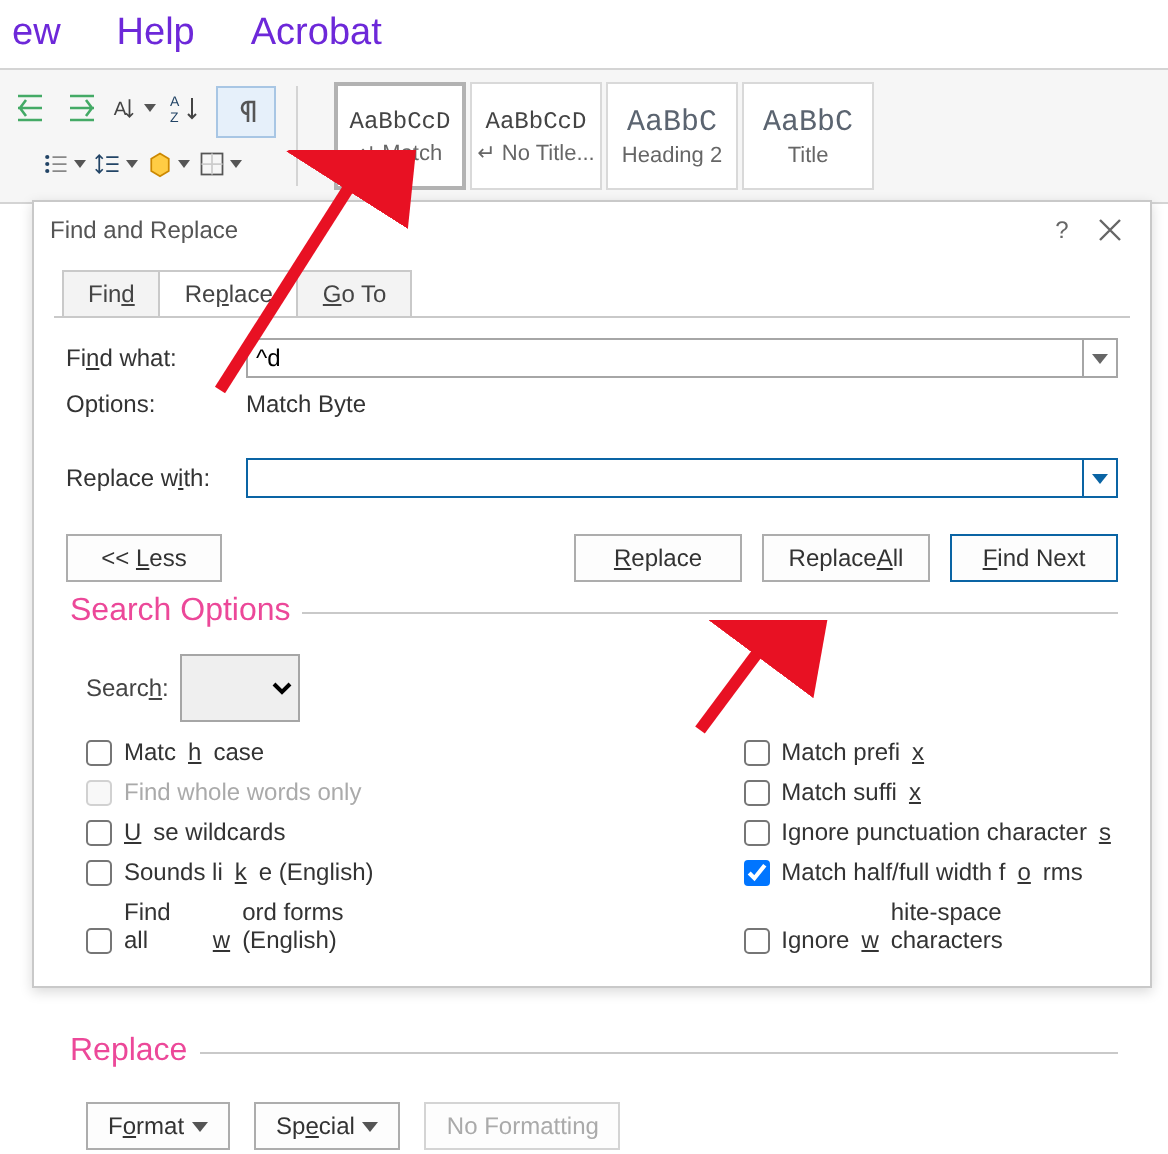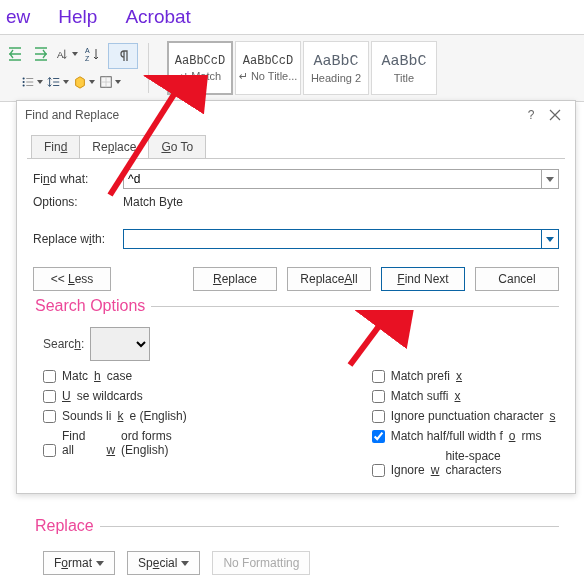--- a/index.html
+++ b/index.html
@@ -189,34 +189,37 @@
     </div>
 
     <div class="btnrow">
       <button class="btn" style="min-width:78px">
           <span>&lt;&lt; <span class="under">L</span>ess</span>
         </button>
       <span style="flex:1"></span>
       <button class="btn"><span class="under">R</span>eplace</button>
       <button class="btn">Replace <span class="under">A</span>ll</button>
       <button class="btn primary"><span class="under">F</span>ind Next</button>
-      <button class="btn">Cancel</button>
     </div>
 
     <fieldset>
       <legend>Search Options</legend>
       <div class="row" style="margin:4px 0 8px 10px">
         <span>Searc<span class="under">h</span>:</span>
         <select class="select" style="width:60px">
           <option>All</option>
         </select>
       </div>
       <div class="opts">
         <div class="col" style="margin-left:10px">
           <label class="chk"><input type="checkbox" style="">Matc<span class="under">h</span> case</label>
+          <label class="chk disabled">
+              <input type="checkbox" disabled="" style="">
+              <span>Find whole words only</span>
+            </label>
           <label class="chk"><input type="checkbox" style=""><span class="under">U</span>se wildcards</label>
           <label class="chk"><input type="checkbox" style="">Sounds li<span class="under">k</span>e (English)</label>
           <label class="chk"><input type="checkbox" style="">Find all <span class="under">w</span>ord forms (English)</label>
         </div>
         <div class="col" style="margin-left:120px">
           <label class="chk"><input type="checkbox" style="">Match prefi<span class="under">x</span></label>
           <label class="chk"><input type="checkbox" style="">Match suffi<span class="under">x</span></label>
           <label class="chk"><input type="checkbox" style="">Ignore punctuation character<span class="under">s</span></label>
           <label class="chk"><input type="checkbox" checked="" style="">Match half/full width f<span class="under">o</span>rms</label>
           <label class="chk"><input type="checkbox" style="">Ignore <span class="under">w</span>hite-space characters</label>

